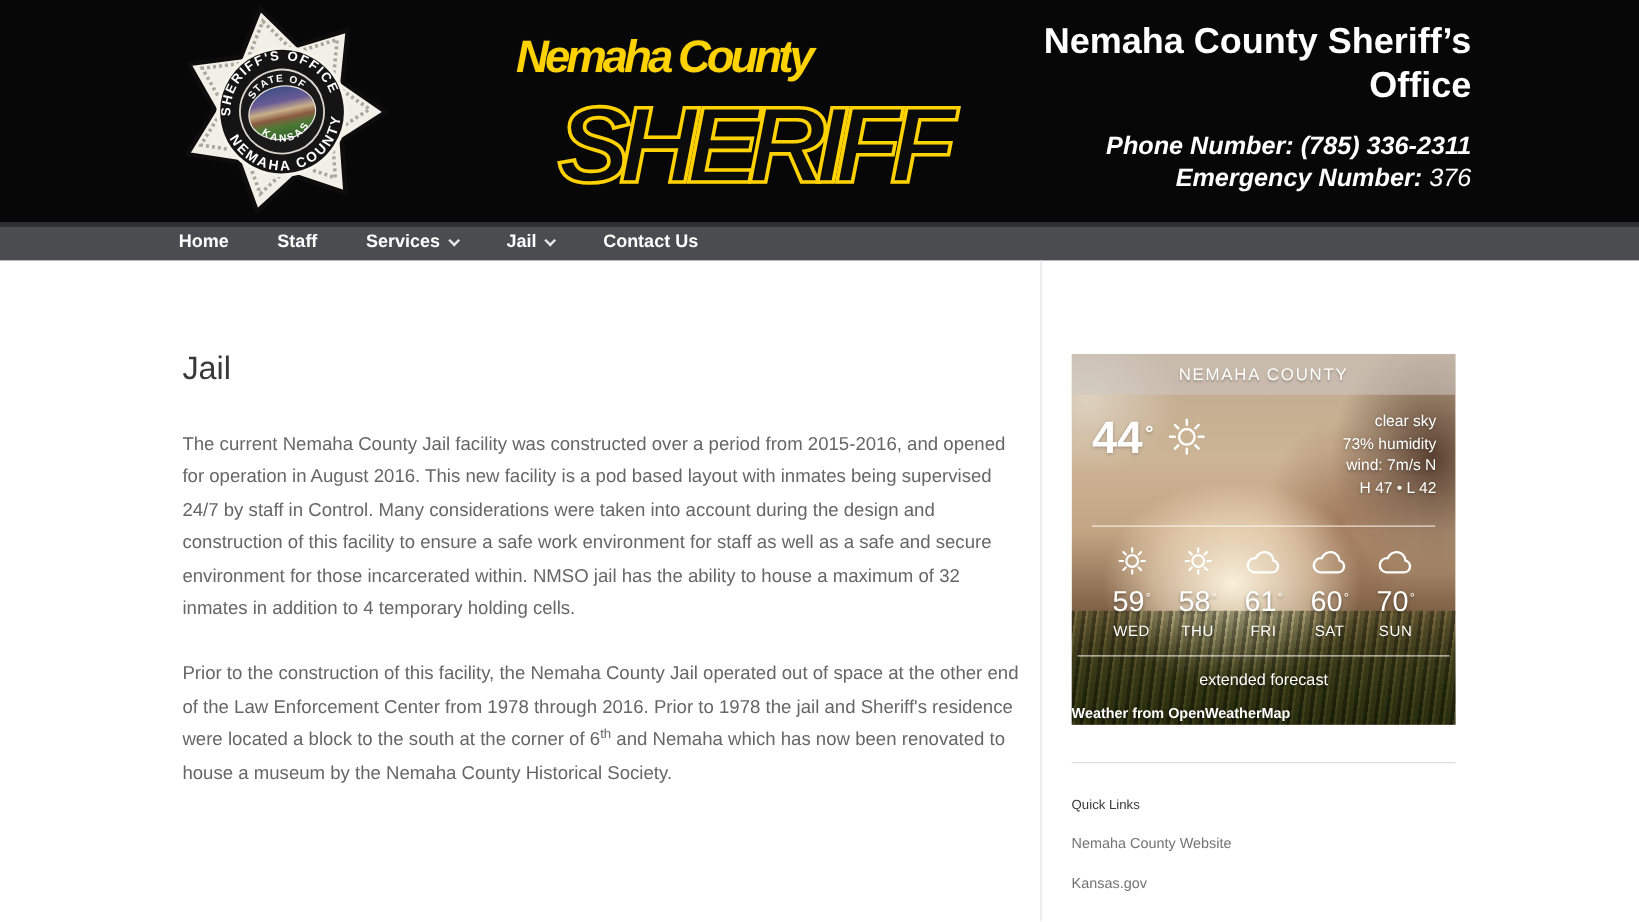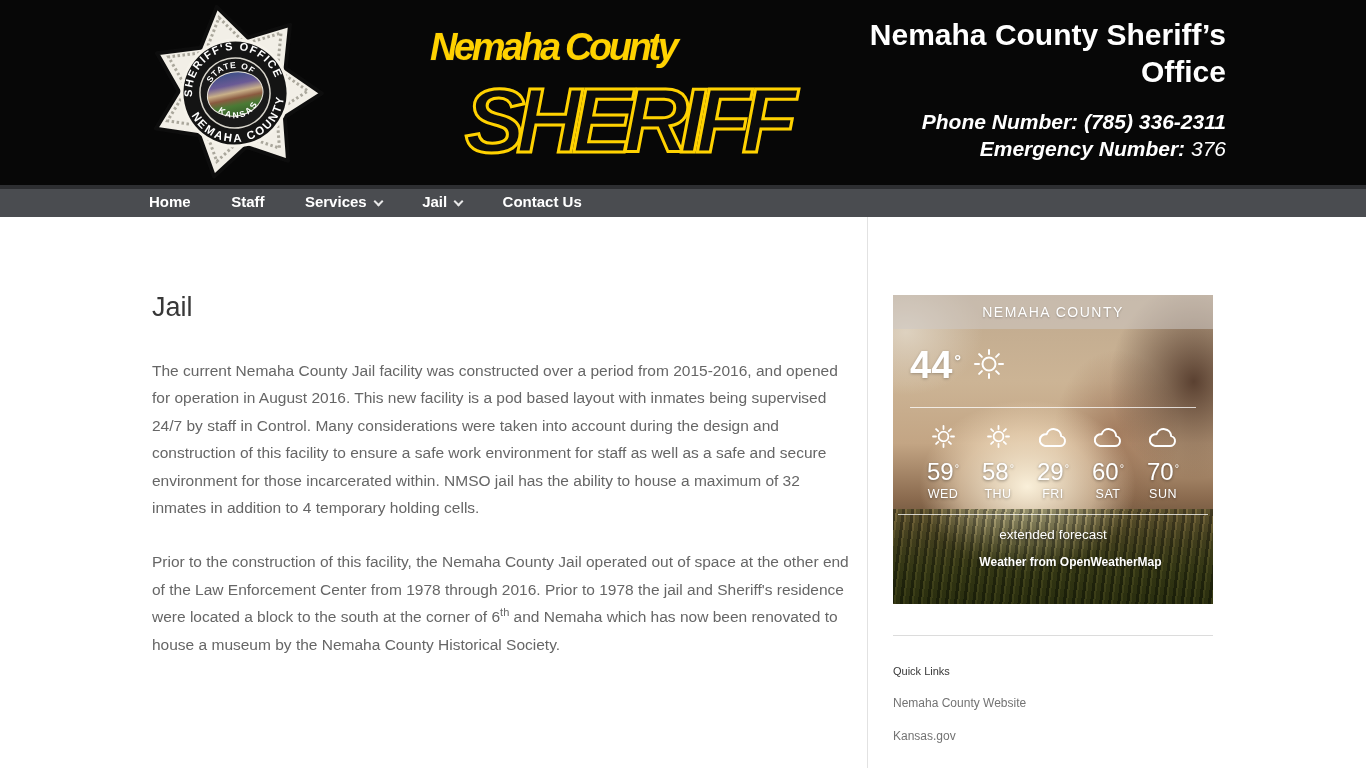--- a/index.html
+++ b/index.html
@@ -57,21 +57,21 @@
   .w-meta { margin-left:auto; text-align:right; font-size:13px; line-height:18.5px; text-shadow:0 1px 3px rgba(0,0,0,0.35); }
   .w-div { border:none; border-top:1px solid rgba(255,255,255,0.75); margin:22px 17px 0 17px; }
   .w-forecast { display:flex; justify-content:space-between; padding:14px 24px 0 24px; text-align:center; }
   .fc-day { width:52px; }
   .fc-icon { height:28px; display:flex; align-items:flex-end; justify-content:center; }
   .fc-temp { font-size:24px; line-height:28px; margin-top:4px; text-shadow:0 1px 3px rgba(0,0,0,0.4); }
   .fc-temp .deg { font-size:45%; vertical-align:0.7em; margin-left:1px; }
   .fc-name { font-size:12.5px; letter-spacing:0.5px; margin-top:2px; text-shadow:0 1px 3px rgba(0,0,0,0.4); }
   .w-div2 { border:none; border-top:1px solid rgba(255,255,255,0.75); margin:13px 5px 0 5px; }
   .w-ext { display:block; text-align:center; margin-top:12px; font-size:13.5px; color:#fff; text-decoration:none; text-shadow:0 1px 3px rgba(0,0,0,0.5); }
-  .w-attr { display:block; text-align:center; margin-top:13px; font-size:12px; font-weight:bold; color:#fff; text-decoration:none; text-shadow:0 1px 3px rgba(0,0,0,0.5);margin-left:35px; }
+  .w-attr { display:block; text-align:left; margin-top:13px; font-size:12px; font-weight:bold; color:#fff; text-decoration:none; text-shadow:0 1px 3px rgba(0,0,0,0.5); }
 
   
   .side-hr { border:none; border-top:1px solid #dcdcdc; width:320px; margin:31px 0 0 0; }
   .ql-heading { font-size:11px; font-weight:400; color:#383838; margin:29px 0 0 0; }
   .ql-link { display:block; font-size:12px; color:#737373; text-decoration:none; margin-top:19px; }
 </style>
 </head>
 <body>
 
 <div class="page">
@@ -158,20 +158,26 @@
               <line x1="18" y1="4" x2="18" y2="8"></line>
                 <line x1="18" y1="28" x2="18" y2="32"></line>
               <line x1="4" y1="18" x2="8" y2="18"></line>
                 <line x1="28" y1="18" x2="32" y2="18"></line>
               <line x1="8.1" y1="8.1" x2="10.9" y2="10.9"></line>
                 <line x1="25.1" y1="25.1" x2="27.9" y2="27.9"></line>
               <line x1="8.1" y1="27.9" x2="10.9" y2="25.1"></line>
                 <line x1="25.1" y1="10.9" x2="27.9" y2="8.1"></line>
             </g>
           </svg>
+          <div class="w-meta">
+            <div>clear sky</div>
+            <div>73% humidity</div>
+            <div>wind: 7m/s N</div>
+            <div>H 47 • L 42</div>
+          </div>
         </div>
         <hr class="wc w-div">
         <div class="wc w-forecast">
           <div class="fc-day">
             <div class="fc-icon">
               <svg width="27" height="27" viewBox="0 0 36 36">
                   <circle cx="18" cy="18" r="6.5" fill="none" stroke="#fff" stroke-width="2.4"></circle>
                   <g stroke="#fff" stroke-width="2.4" stroke-linecap="round">
                     <line x1="18" y1="4" x2="18" y2="8"></line>
                     <line x1="18" y1="28" x2="18" y2="32"></line>
@@ -208,21 +214,21 @@
             <div class="fc-temp"><span>58</span><span class="deg">°</span></div>
             <div class="fc-name">THU</div>
           </div>
           <div class="fc-day">
             <div class="fc-icon">
 
               <svg width="34" height="24" viewBox="0 0 34 24">
                   <path d="M9 20 h15 a5 5 0 0 0 1.2-9.85 A7.5 7.5 0 0 0 10.6 8.2 A5.9 5.9 0 0 0 9 20 z" fill="none" stroke="#fff" stroke-width="2" stroke-linejoin="round"></path>
                 </svg>
             </div>
-            <div class="fc-temp"><span>29</span><span class="deg">°</span></div>
+            <div class="fc-temp"><span>61</span><span class="deg">°</span></div>
             <div class="fc-name">FRI</div>
           </div>
           <div class="fc-day">
             <div class="fc-icon">
 
               <svg width="34" height="24" viewBox="0 0 34 24">
                   <path d="M9 20 h15 a5 5 0 0 0 1.2-9.85 A7.5 7.5 0 0 0 10.6 8.2 A5.9 5.9 0 0 0 9 20 z" fill="none" stroke="#fff" stroke-width="2" stroke-linejoin="round"></path>
                 </svg>
             </div>
             <div class="fc-temp"><span>60</span><span class="deg">°</span></div>

